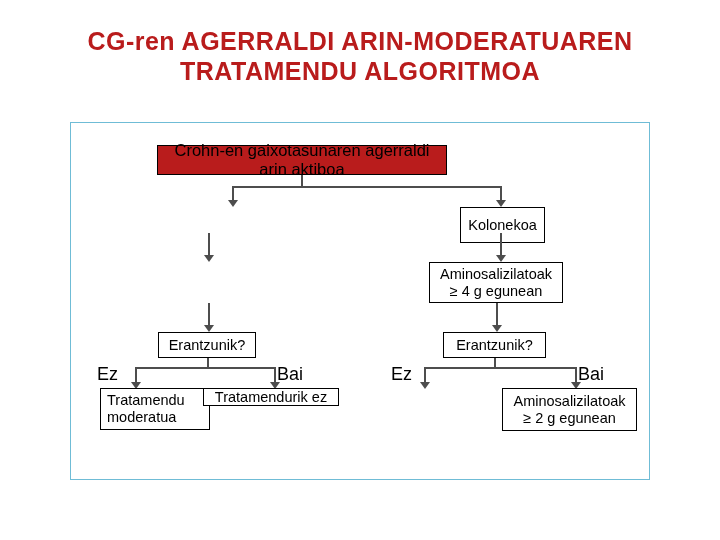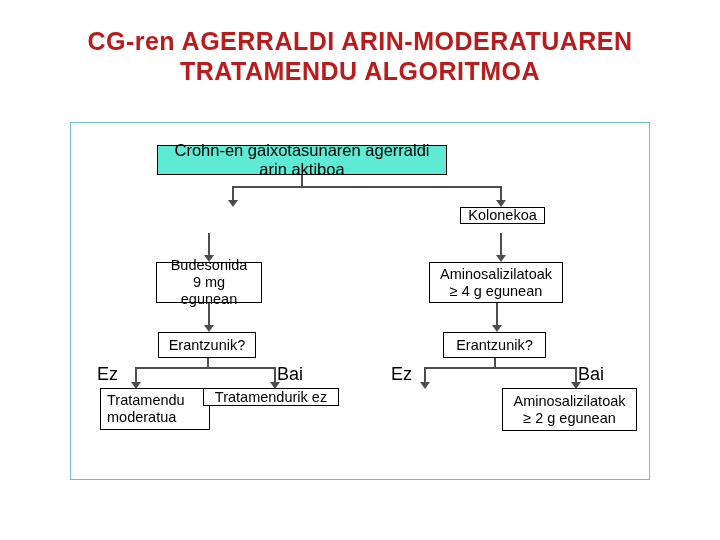--- a/index.html
+++ b/index.html
@@ -52,21 +52,21 @@
     font-size: 14.5px;
     line-height: 17px;
     text-align: center;
     display: flex;
     align-items: center;
     justify-content: center;
     padding: 2px 6px;
     white-space: pre-line;
   }
   .node.head {
-    background: #5eead4;
+    background: #b91c1c;
     font-size: 16.5px;
     line-height: 19px;
   }
   .node.leftish { justify-content: flex-start; text-align: left; }
 
   .lbl {
     position: absolute;
     font-size: 18px;
     line-height: 17px;
     color: #000000;
@@ -108,30 +108,28 @@
 
     <div class="hline" style="left:161px; top:63px; width:270px;"></div>
     <div class="vline" style="left:230px; top:52px; height:12px;"></div>
 
     <div class="vline" style="left:161px; top:63px; height:17px;"></div>
     <div class="arrow" style="left:157px; top:77px;"></div>
 
     <div class="vline" style="left:429px; top:63px; height:17px;"></div>
     <div class="arrow" style="left:425px; top:77px;"></div>
 
-    <div class="node" style="left:389px; top:84px; width:85px; height:17px;">Kolonekoa</div>
+    <div class="node" style="left:389px; top:84px; width:85px; height:36px;">Kolonekoa</div>
 
     <div class="vline" style="left:137px; top:110px; height:25px;"></div>
     <div class="arrow" style="left:133px; top:132px;"></div>
 
     <div class="vline" style="left:429px; top:110px; height:25px;"></div>
     <div class="arrow" style="left:425px; top:132px;"></div>
 
-    <div class="node" style="left:85px; top:139px; width:106px; height:41px;">Budesonida
-9 mg egunean</div>
     <div class="node" style="left:358px; top:139px; width:134px; height:41px;">Aminosalizilatoak
 ≥ 4 g egunean</div>
 
     <div class="vline" style="left:137px; top:180px; height:25px;"></div>
     <div class="arrow" style="left:133px; top:202px;"></div>
 
     <div class="vline" style="left:425px; top:180px; height:25px;"></div>
     <div class="arrow" style="left:421px; top:202px;"></div>
 
     <div class="node" style="left:87px; top:209px; width:98px; height:26px;">Erantzunik?</div>

